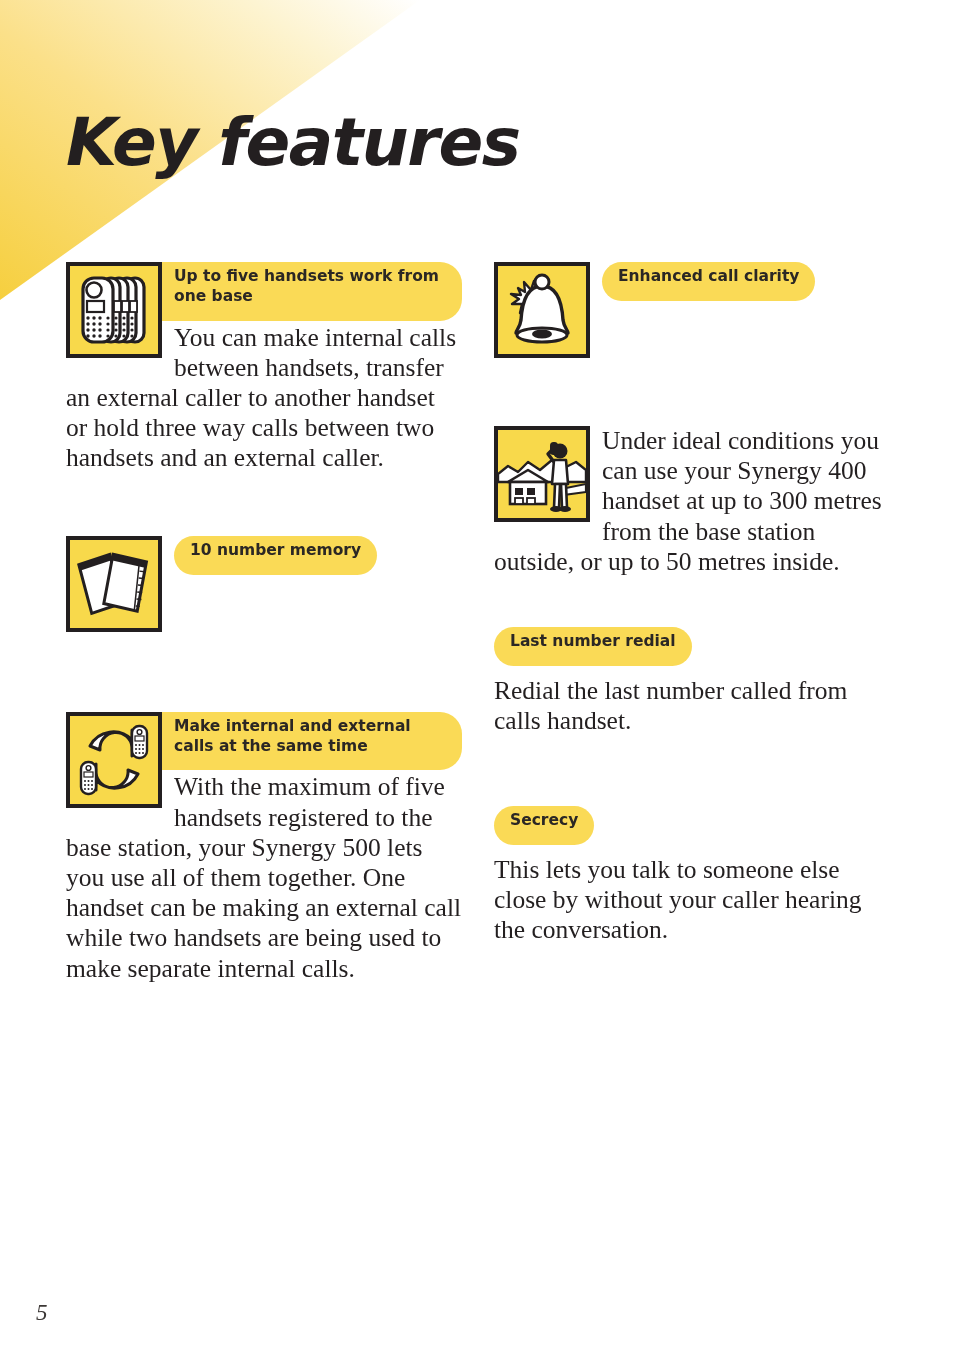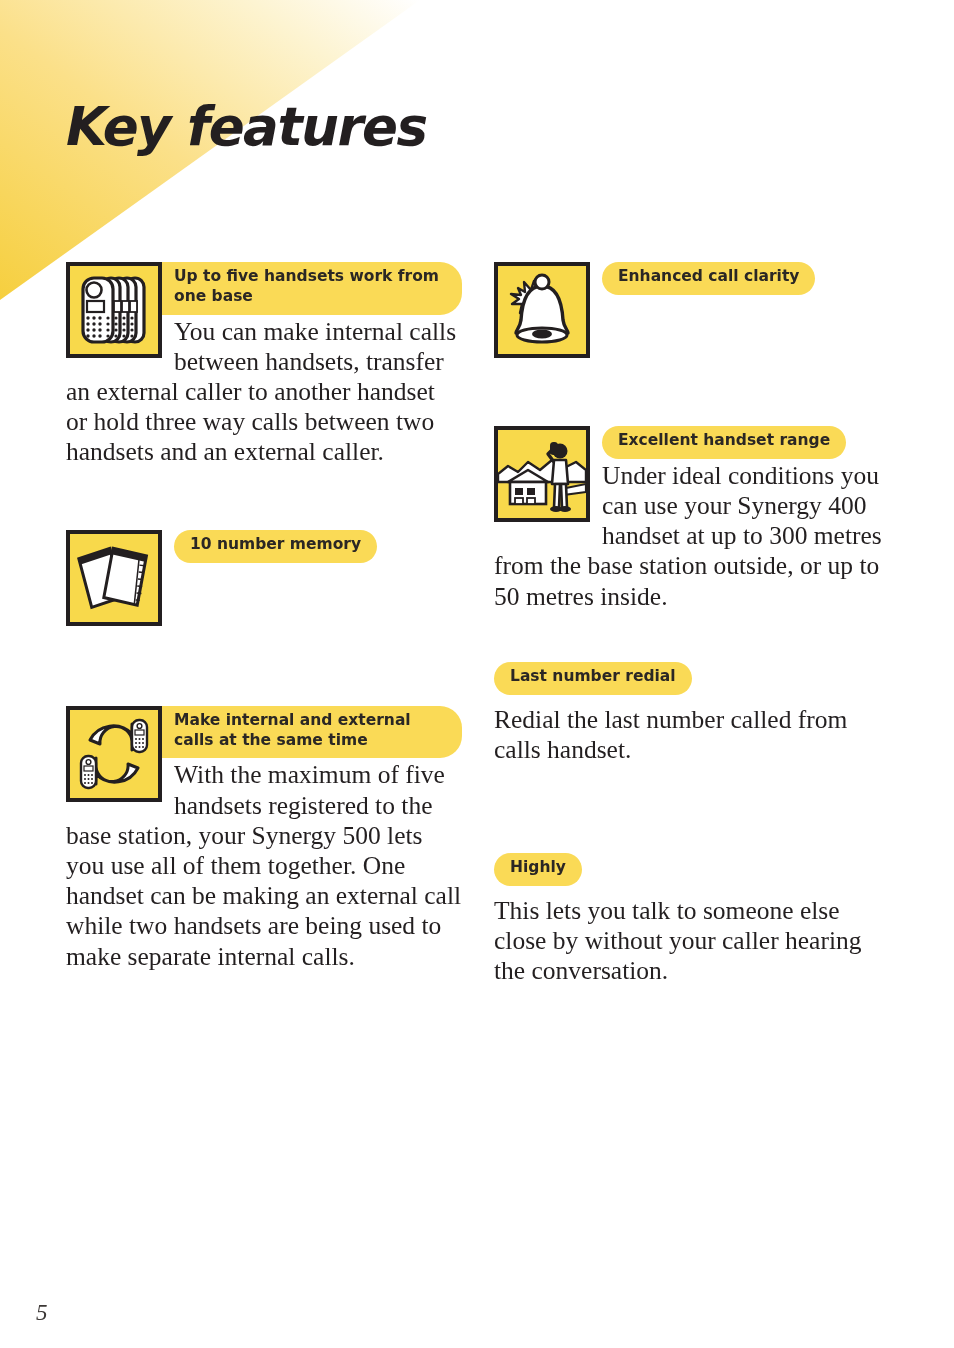--- a/index.html
+++ b/index.html
@@ -27,21 +27,21 @@
   }
 
   
   #page-title {
     position: absolute;
     left: 66px;
     top: 60px;
     font-family: "DejaVu Sans", sans-serif;
     font-style: italic;
     font-weight: bold;
-    font-size: 53px;
+    font-size: 66px;
     letter-spacing: -1.5px;
     color: #231f20;
     z-index: 3;
     white-space: nowrap;
   }
 
   
   .column {
     position: absolute;
     top: 262px;
@@ -65,21 +65,21 @@
     box-sizing: border-box;
     background: #f8d94b;
     overflow: hidden;
   }
   .feature-icon svg { display: block; width: 100%; height: 100%; }
 
   .pill {
     display: inline-block;
     background: #fada56;
     border-radius: 22px;
-    padding: 5px 16px 8px 16px;
+    padding: 5px 16px 14px 16px;
     font-family: "DejaVu Sans", sans-serif;
     font-weight: bold;
     font-size: 15.5px;
     line-height: 1.28;
     color: #2b2724;
     margin-bottom: 2px;
   }
   .pill.wide { display: block; }
 
   .feature-body {
@@ -96,21 +96,21 @@
   
   .feature.no-icon .pill { margin-bottom: 10px; }
   .feature.no-icon .feature-body { padding-left: 0; }
 
   
   #f-handsets   { margin-bottom: 62px; }
   #f-memory     { margin-bottom: 80px; }
   #f-simul      { margin-bottom: 10px; }
   #f-clarity    { margin-bottom: 68px; text-decoration: underline; }
   #f-range      { margin-bottom: 50px; }
-  #f-redial     { margin-bottom: 88px; }
+  #f-redial     { margin-bottom: 70px; }
   #f-secrecy    { margin-bottom: 0; }
 
   
   #page-number {
     position: absolute;
     left: 36px;
     bottom: 22px;
     font-family: "Liberation Serif", serif;
     font-style: italic;
     font-size: 23px;
@@ -313,29 +313,28 @@
 
         <circle cx="62" cy="21" r="7.5" fill="#231f20"></circle>
 
         <path d="M56 32 L50 24 L56 18" fill="none" stroke="#231f20" stroke-width="3.4" stroke-linejoin="round"></path>
         <rect x="52" y="12" width="8" height="13" rx="3.5" fill="#231f20"></rect>
 
         <ellipse cx="58" cy="79" rx="6" ry="3" fill="#231f20"></ellipse>
         <ellipse cx="67" cy="79" rx="6" ry="3" fill="#231f20"></ellipse>
       </svg>
     </div>
-    <span class="pill">Excellent handset range</span>
     <p class="feature-body">Under ideal conditions you can use your Synergy 400 handset at up to 300 metres from the base station outside, or up to 50 metres inside.</p>
   </div>
 
   <div class="feature no-icon" id="f-redial">
     <span class="pill">Last number redial</span>
     <p class="feature-body">Redial the last number called from calls handset.</p>
   </div>
 
   <div class="feature no-icon" id="f-secrecy">
-    <span class="pill">Highly</span>
+    <span class="pill">Secrecy</span>
     <p class="feature-body">This lets you talk to someone else close by without your caller hearing the conversation.</p>
   </div>
 
 </div>
 
 <div id="page-number">5</div>
 
 </body></html>

